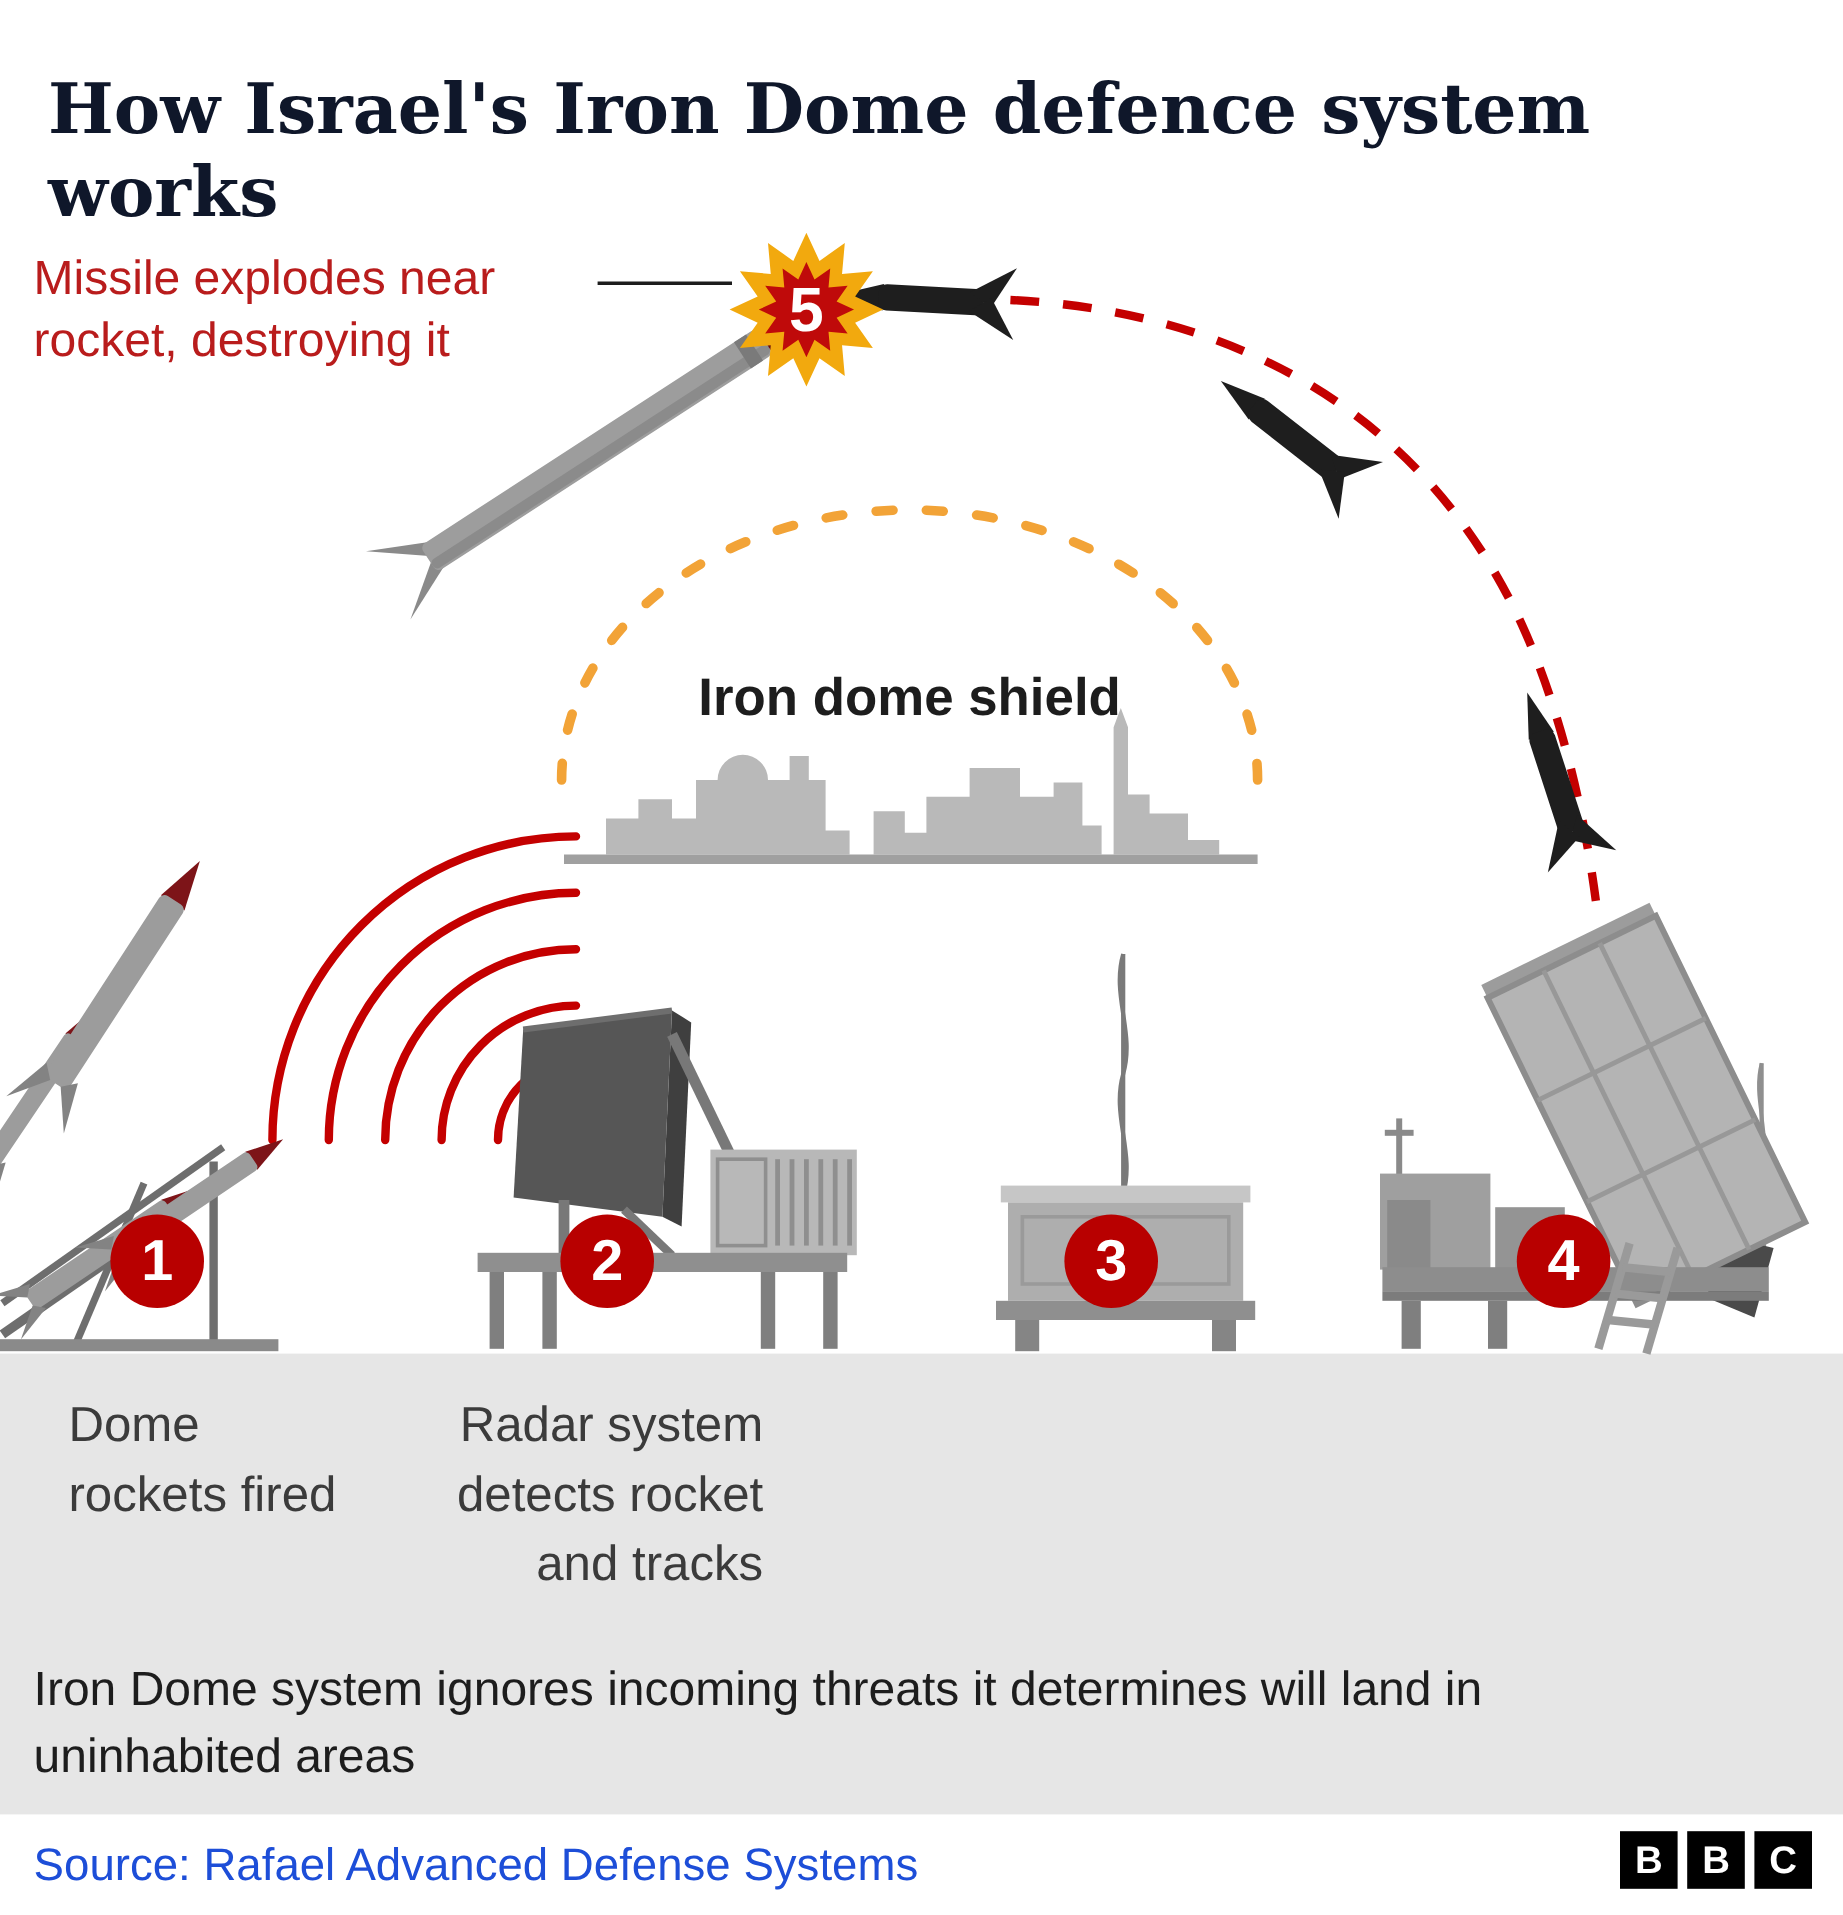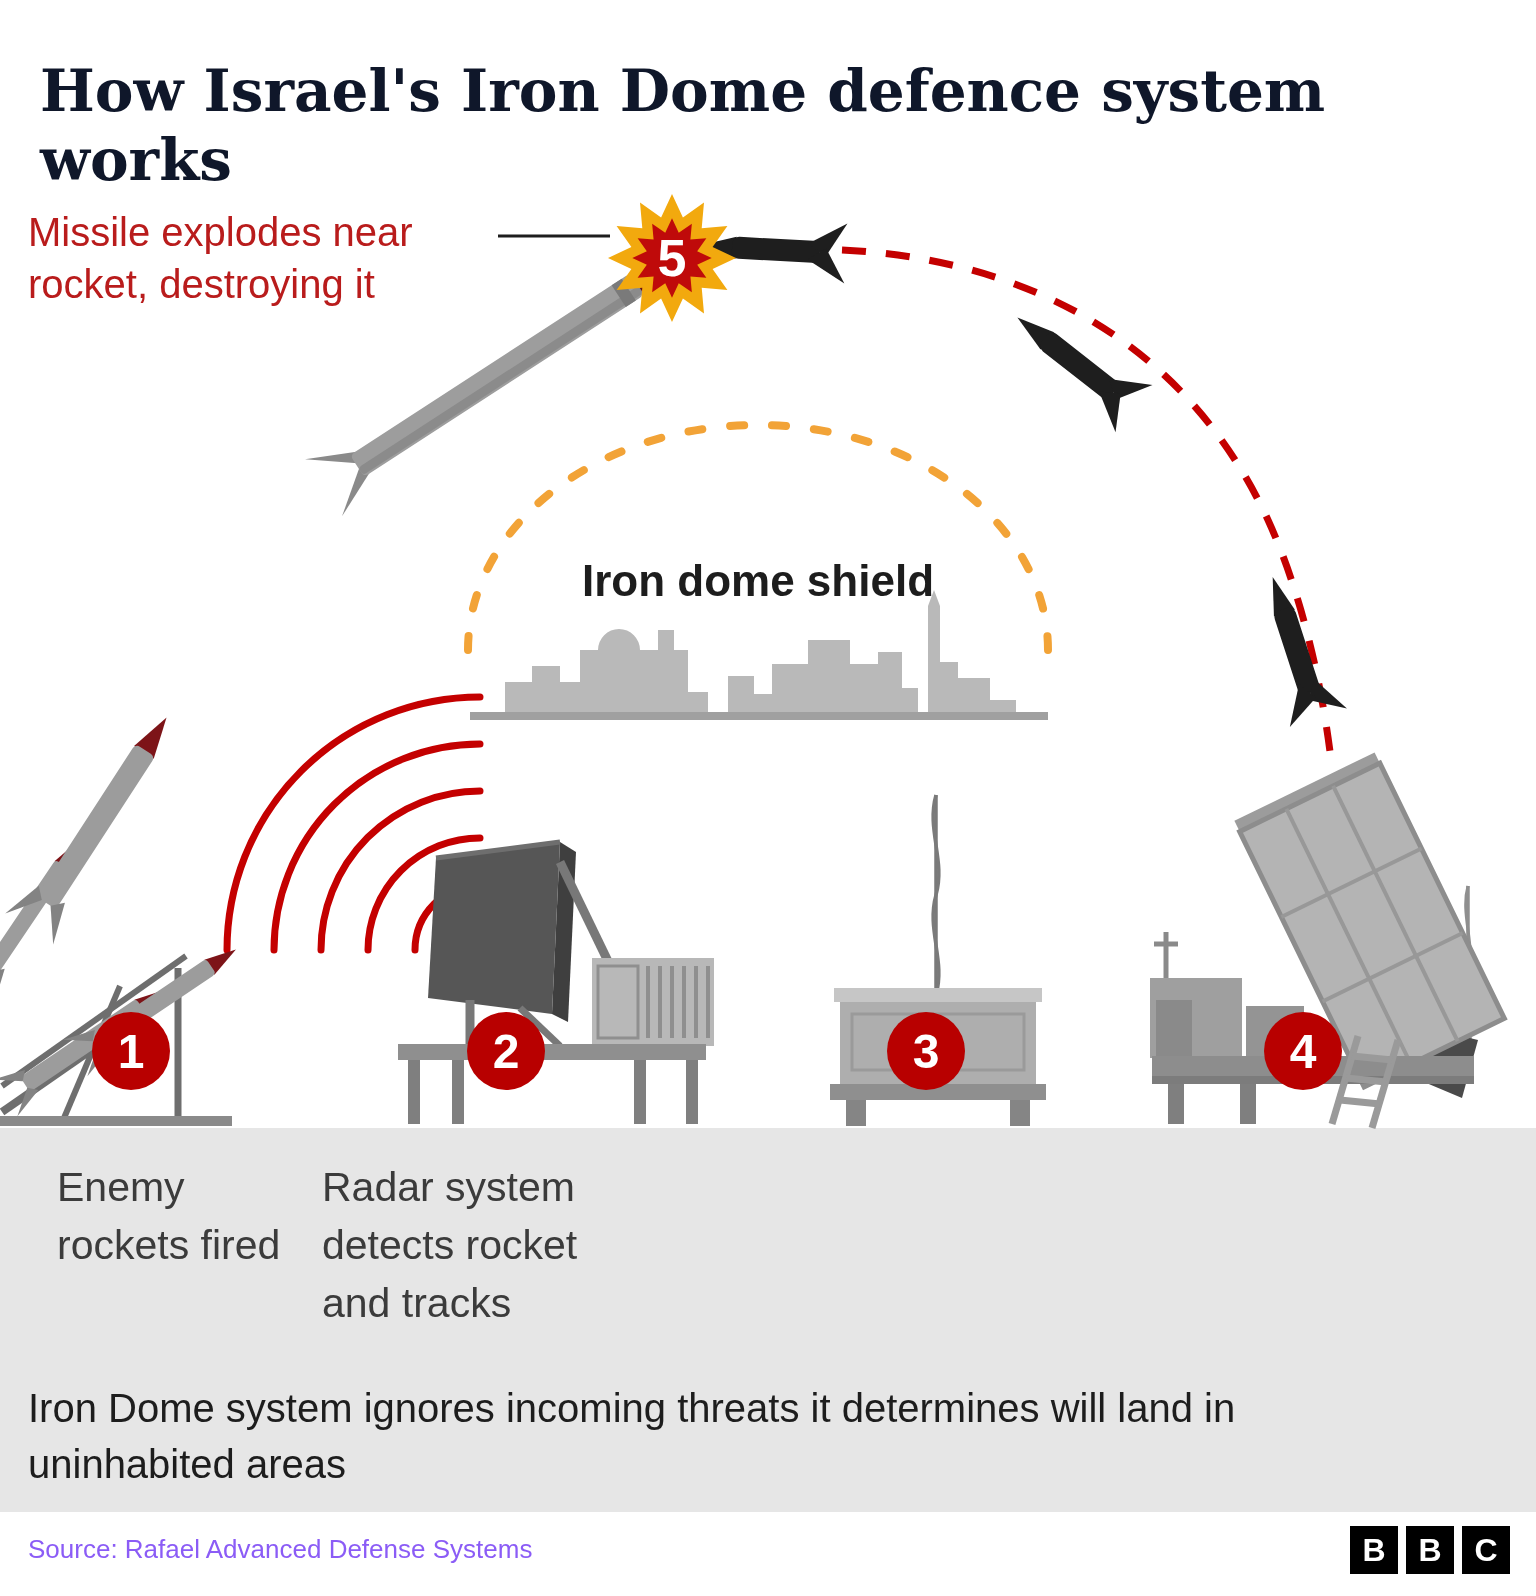--- a/index.html
+++ b/index.html
@@ -26,29 +26,29 @@
     display:flex;align-items:center;justify-content:center;
   }
   .badge-1{left:92px;top:1012px;}
   .badge-2{left:467px;top:1012px;}
   .badge-3{left:887px;top:1012px;}
   .badge-4{left:1264px;top:1012px;}
   .caption{
     position:absolute;top:1158px;font-size:41px;line-height:1.42;color:#3b3b3b;
   }
   .caption-1{left:57px;width:230px;}
-  .caption-2{left:322px;width:330px;}
+  .caption-2{left:306px;width:330px;text-align:right;}
   .caption-3{left:755px;width:330px;}
   .caption-4{left:1192px;width:300px;}
   .note{
     position:absolute;left:28px;top:1380px;width:1340px;
     font-size:40px;font-weight:400;line-height:1.4;color:#1d1d1d;
   }
   .source{
-    position:absolute;left:28px;top:1534px;font-size:26px;color:#8b5cf6;
+    position:absolute;left:28px;top:1534px;font-size:38px;color:#1d4ed8;
   }
   .logo{position:absolute;right:26px;top:1526px;display:flex;gap:8px;}
   .logo-block{
     width:48px;height:48px;background:#000000;color:#ffffff;
     font-weight:700;font-size:32px;display:flex;align-items:center;justify-content:center;
   }
   svg text{font-family:"Liberation Sans",sans-serif;}
 </style>
 </head>
 <body>
@@ -200,21 +200,21 @@
   <div class="badge badge-2">
     <span>2</span>
   </div>
   <div class="badge badge-3">
     <span>3</span>
   </div>
   <div class="badge badge-4">
     <span>4</span>
   </div>
 
-  <div class="caption caption-1">Enemy rockets fired</div>
+  <div class="caption caption-1">Dome rockets fired</div>
   <div class="caption caption-2">Radar system detects rocket and tracks</div>
 
   <div class="note">Iron Dome system ignores incoming threats it determines will land in uninhabited areas</div>
 
   <div class="source">Source: Rafael Advanced Defense Systems</div>
 
   <div class="logo">
     <div class="logo-block">B</div>
     <div class="logo-block">B</div>
     <div class="logo-block">C</div>

